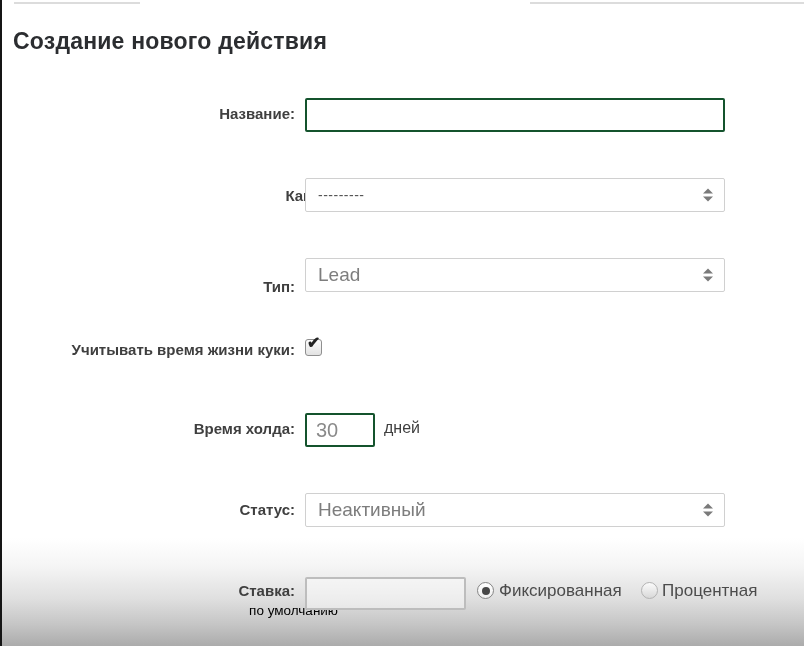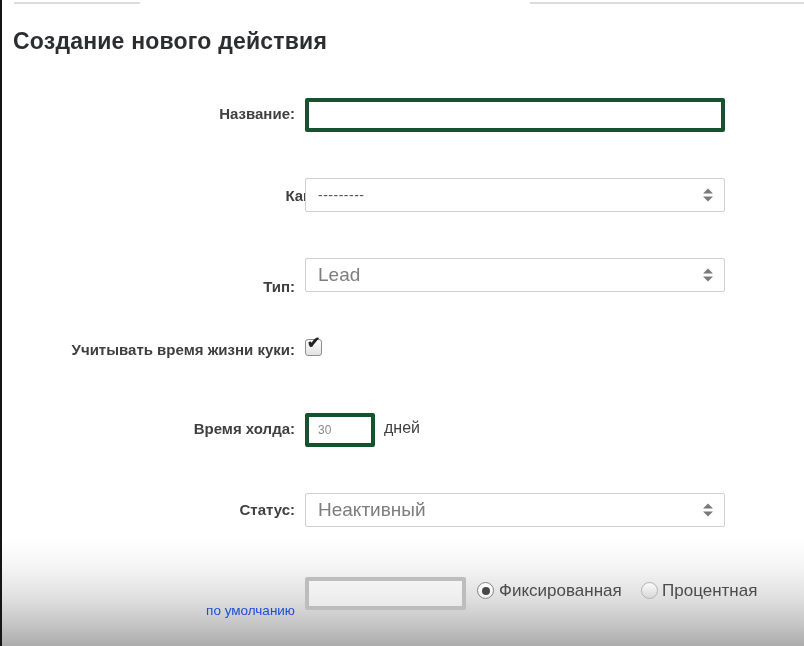--- a/index.html
+++ b/index.html
@@ -37,27 +37,27 @@
   }
   .lbl-name{top:105px;}
   .lbl-channel{top:187px;padding-left:40px;}
   .lbl-type{top:278px;}
   .lbl-cookie{top:341px;}
   .lbl-hold{top:420px;}
   .lbl-status{top:501px;}
   .lbl-rate{top:582px;}
   .sublabel{
     position:absolute;left:0;top:603px;width:295px;text-align:right;
-    font-size:13.5px;font-weight:400;color:#1d4ed8;
+    font-size:13.5px;font-weight:400;color:#000000;padding-left:43px;
   }
 
   .ti{
     position:absolute;left:305px;height:34px;box-sizing:border-box;
-    border:4px solid #14532d;border-radius:2px;background:#fff;
-    font-family:"Liberation Sans", sans-serif;font-size:12px;color:#555;
+    border:2px solid #14532d;border-radius:2px;background:#fff;
+    font-family:"Liberation Sans", sans-serif;font-size:20px;color:#555;
     padding:0 9px;outline:none;
   }
   .input-name{top:98px;width:420px;}
   .input-hold{top:413px;width:70px;color:#8a8a8a;}
   .input-rate{top:577px;width:161px;height:33px;background:rgba(255,255,255,0.45);border-color:#bdbdbd;}
 
   .suffix{position:absolute;left:384px;top:419px;font-size:16px;color:#3f3f3f;}
 
   .select{
     position:absolute;left:305px;width:420px;height:34px;box-sizing:border-box;
@@ -142,20 +142,21 @@
 
     <label class="lbl lbl-status">Статус:</label>
     <div class="select select-status">
       <span class="val">Неактивный</span>
       <span class="arrows">
           <i class="up"></i>
           <i class="down"></i>
         </span>
     </div>
 
+    <label class="lbl lbl-rate">Ставка:</label>
     <div class="sublabel">по умолчанию</div>
     <input type="text" class="ti input-rate" value="" style="">
     <span class="radio r1">
         <i class="dot"></i>
       </span>
     <span class="rlabel rl1">Фиксированная</span>
     <span class="radio r2"></span>
     <span class="rlabel rl2">Процентная</span>
   </div>
 </div>

